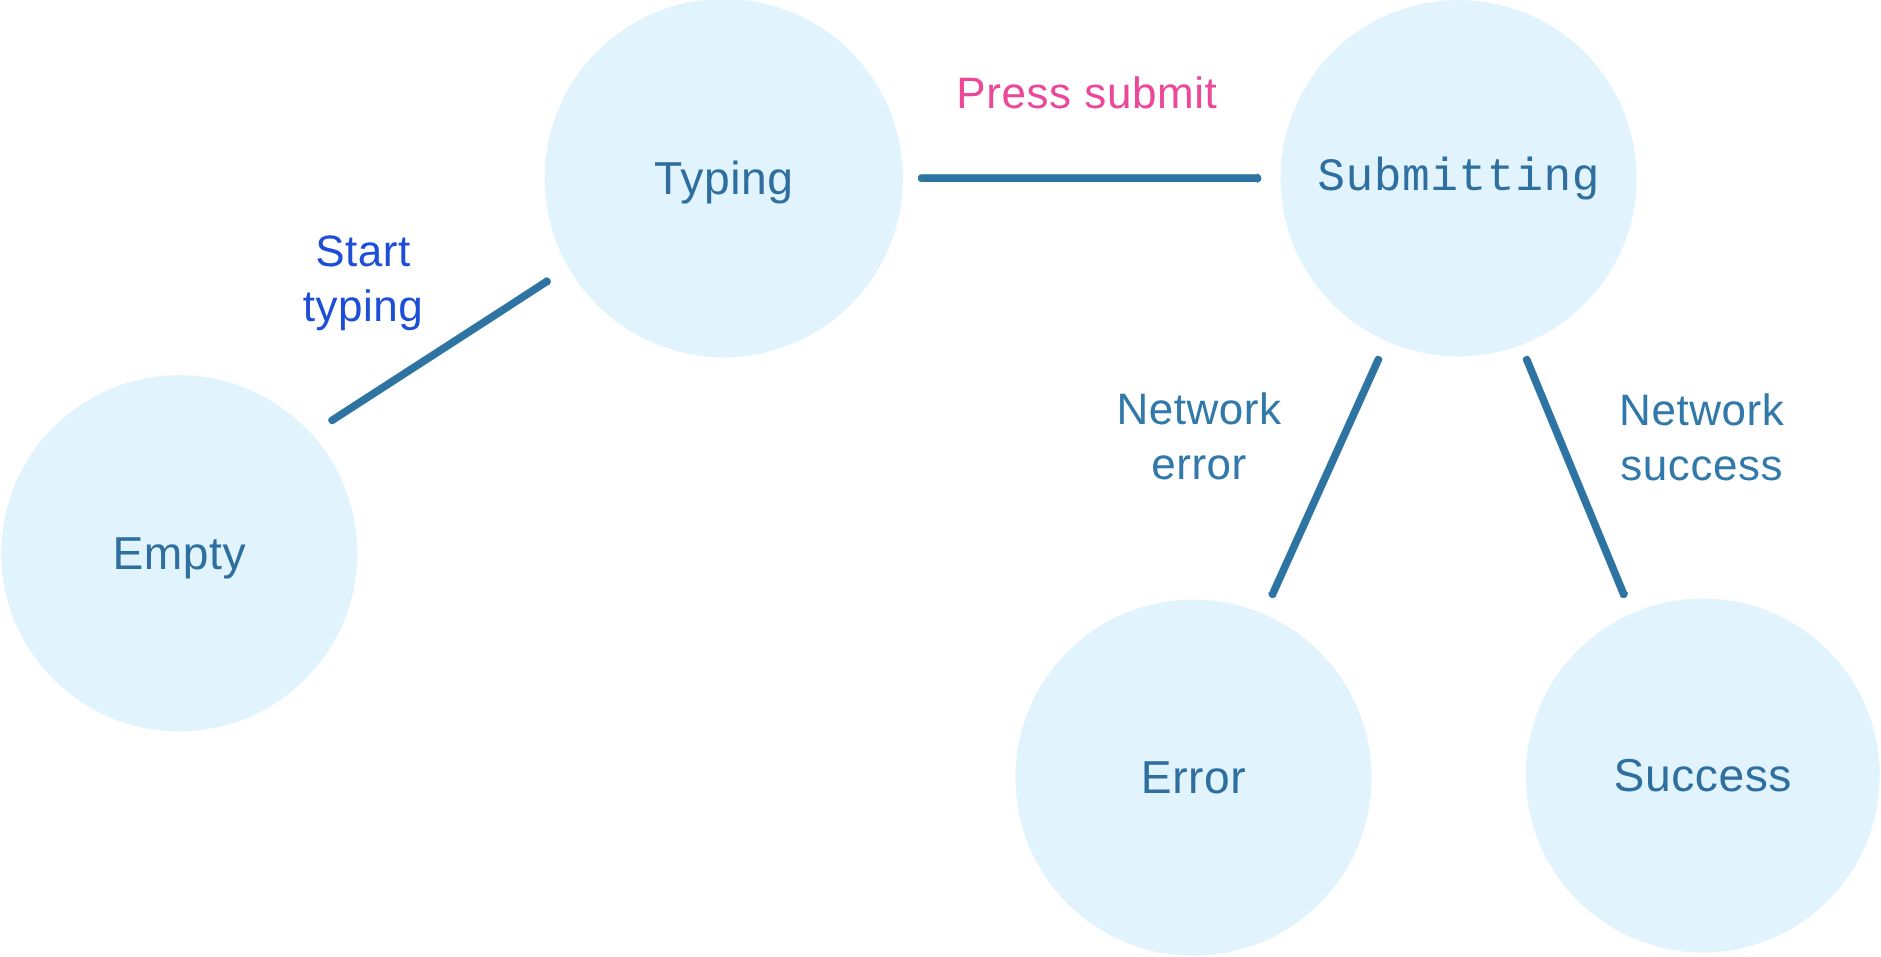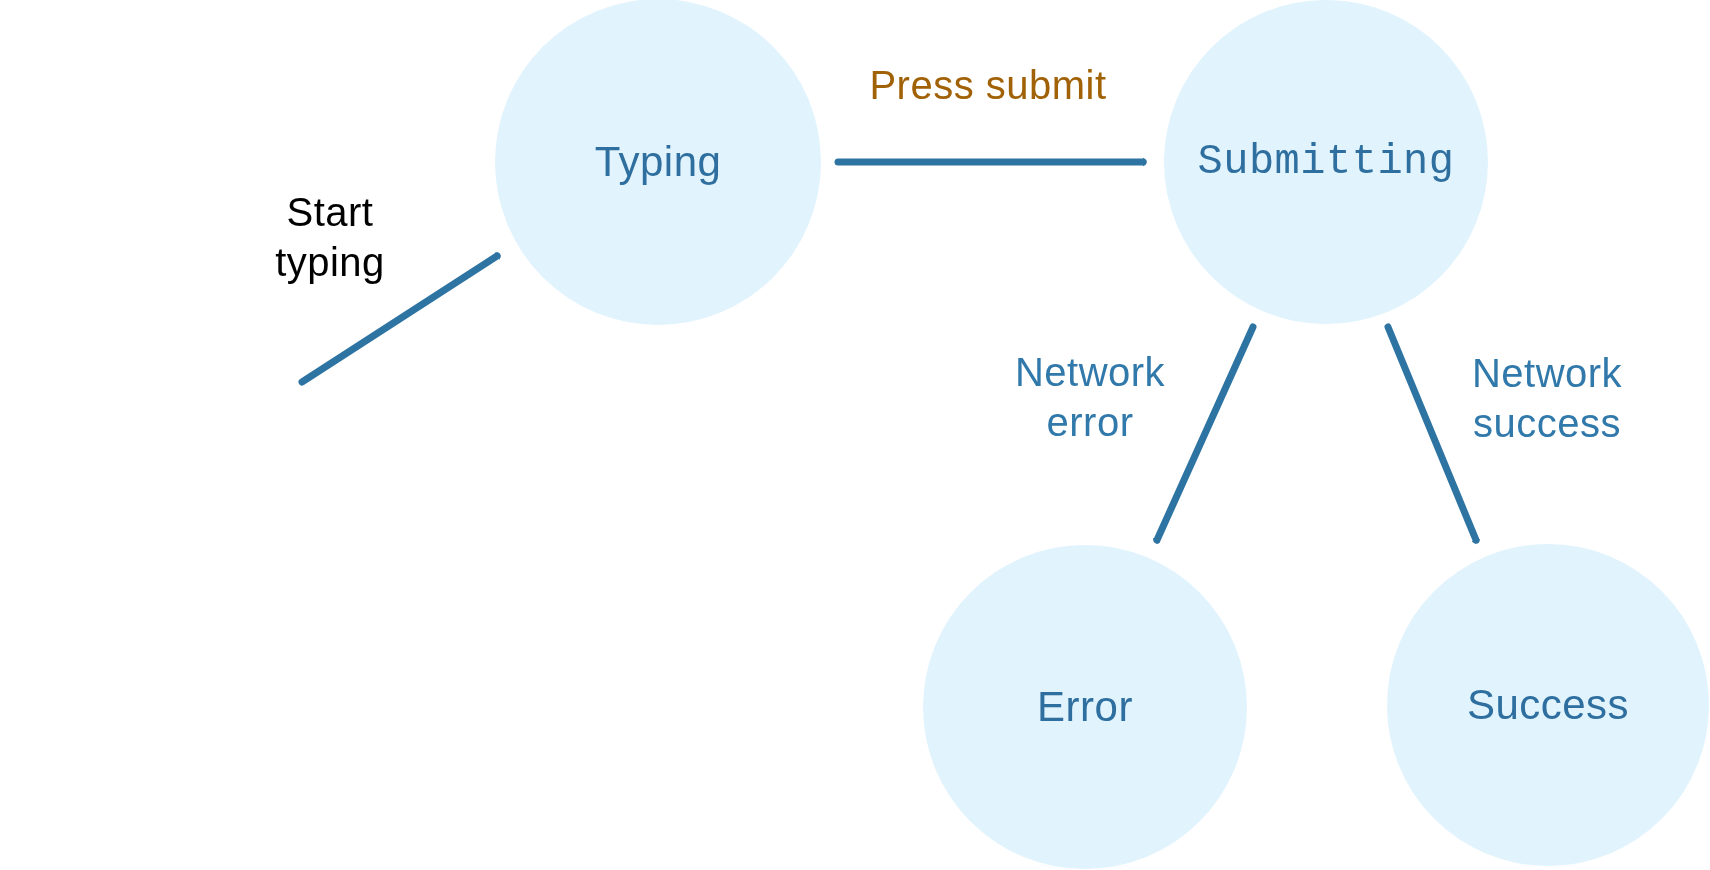--- a/index.html
+++ b/index.html
@@ -59,38 +59,41 @@
       </marker>
     </defs>
     <g id="edge-paths">
         <line x1="302" y1="382" x2="497" y2="256" stroke="#2e74a3" stroke-width="7" stroke-linecap="round" marker-end="url(#open-arrowhead)"></line>
         <line x1="838" y1="162" x2="1143" y2="162" stroke="#2e74a3" stroke-width="7" stroke-linecap="round" marker-end="url(#open-arrowhead)"></line>
         <line x1="1253" y1="327" x2="1157" y2="540" stroke="#2e74a3" stroke-width="7" stroke-linecap="round" marker-end="url(#open-arrowhead)"></line>
         <line x1="1388" y1="327" x2="1476" y2="540" stroke="#2e74a3" stroke-width="7" stroke-linecap="round" marker-end="url(#open-arrowhead)"></line>
       </g>
   </svg>
 
+  <div class="node" style="left: 1px; top: 341px; height: 324px; width: 324px; background: rgb(225, 243, 253);">
+    <span class="node-label" style="color: rgb(46, 111, 159);">Empty</span>
+  </div>
   <div class="node" style="left: 495px; top: -1px; height: 326px; width: 326px; background: rgb(225, 243, 253);">
     <span class="node-label" style="color: rgb(46, 111, 159);">Typing</span>
   </div>
   <div class="node" style="left: 1164px; top: 0px; height: 324px; width: 324px; background: rgb(225, 243, 253); font-family: Liberation Mono, monospace;">
     <span class="node-label" style="color: rgb(46, 111, 159);">Submitting</span>
   </div>
   <div class="node" style="left: 923px; top: 545px; height: 324px; width: 324px; background: rgb(225, 243, 253);">
     <span class="node-label" style="color: rgb(46, 111, 159);">Error</span>
   </div>
   <div class="node" style="left: 1387px; top: 544px; height: 322px; width: 322px; background: rgb(225, 243, 253);">
     <span class="node-label" style="color: rgb(46, 111, 159);">Success</span>
   </div>
 
-  <div class="edge-label" style="left: 330px; top: 237px; color: #000000;">
+  <div class="edge-label" style="left: 330px; top: 254px; color: #1d4ed8;">
     <span>Start</span>
     <span>typing</span>
   </div>
-  <div class="edge-label" style="left: 988px; top: 85px; color: #a16207;">
+  <div class="edge-label" style="left: 988px; top: 85px; color: #ec4899;">
     <span>Press submit</span>
 
   </div>
   <div class="edge-label" style="left: 1090px; top: 397px; color: rgb(49, 121, 171);">
     <span>Network</span>
     <span>error</span>
   </div>
   <div class="edge-label" style="left: 1547px; top: 398px; color: rgb(49, 121, 171);">
     <span>Network</span>
     <span>success</span>

